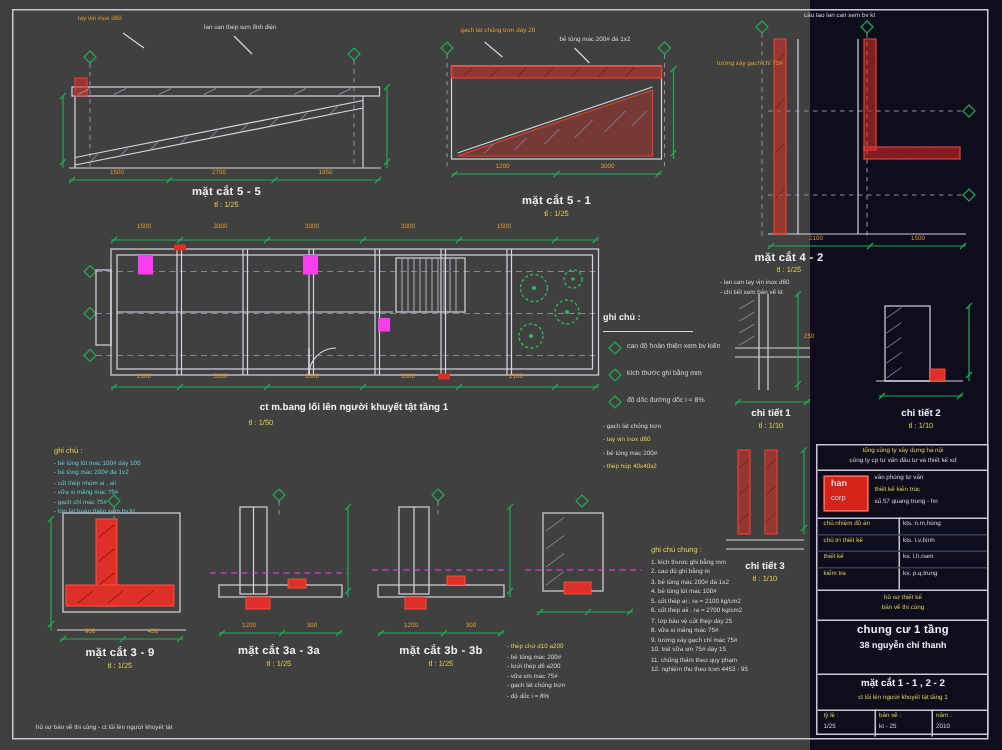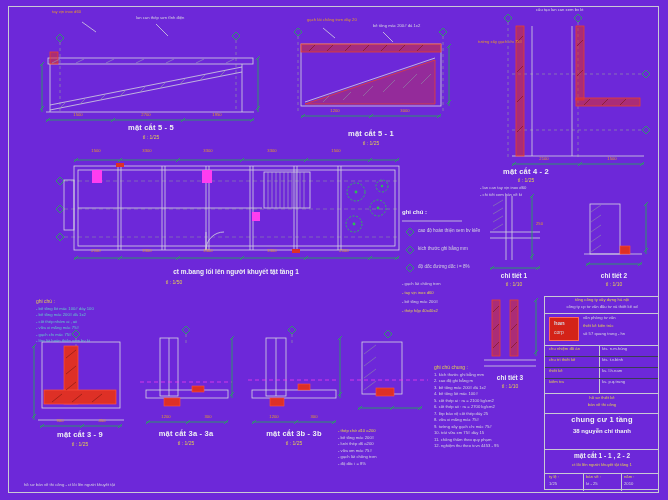--- a/index.html
+++ b/index.html
@@ -1,17 +1,17 @@
 <!DOCTYPE html>
 <html><head>
 <meta charset="utf-8">
 <style>
   *{margin:0;padding:0;box-sizing:border-box}
   html,body{width:668px;height:500px;background:#0d0d1d;font-family:"Liberation Sans",sans-serif;overflow:hidden}
-  #sheet{position:absolute;left:0;top:0;width:668px;height:500px;background:#6d28d9}
+  #sheet{position:absolute;left:0;top:0;width:540px;height:500px;background:#404040}
   .frame{position:absolute;left:8px;top:6px;width:651px;height:487px;border:1px solid #c9c9d4}
   .fig{position:absolute}
   .txt{position:absolute;white-space:nowrap;line-height:1.15}
   .c{transform:translateX(-50%)}
   .lbl{font-size:7.5px;font-weight:bold;color:#eef0f4;letter-spacing:.2px}
   .lbl2{font-size:6.5px;font-weight:bold;color:#eef0f4}
   .h6{font-size:6px;font-weight:bold;color:#eef0f4}
   .cap{font-size:5px;color:#e5d04f}
   .tiny{font-size:4.6px}
   .t4{font-size:4.2px}

